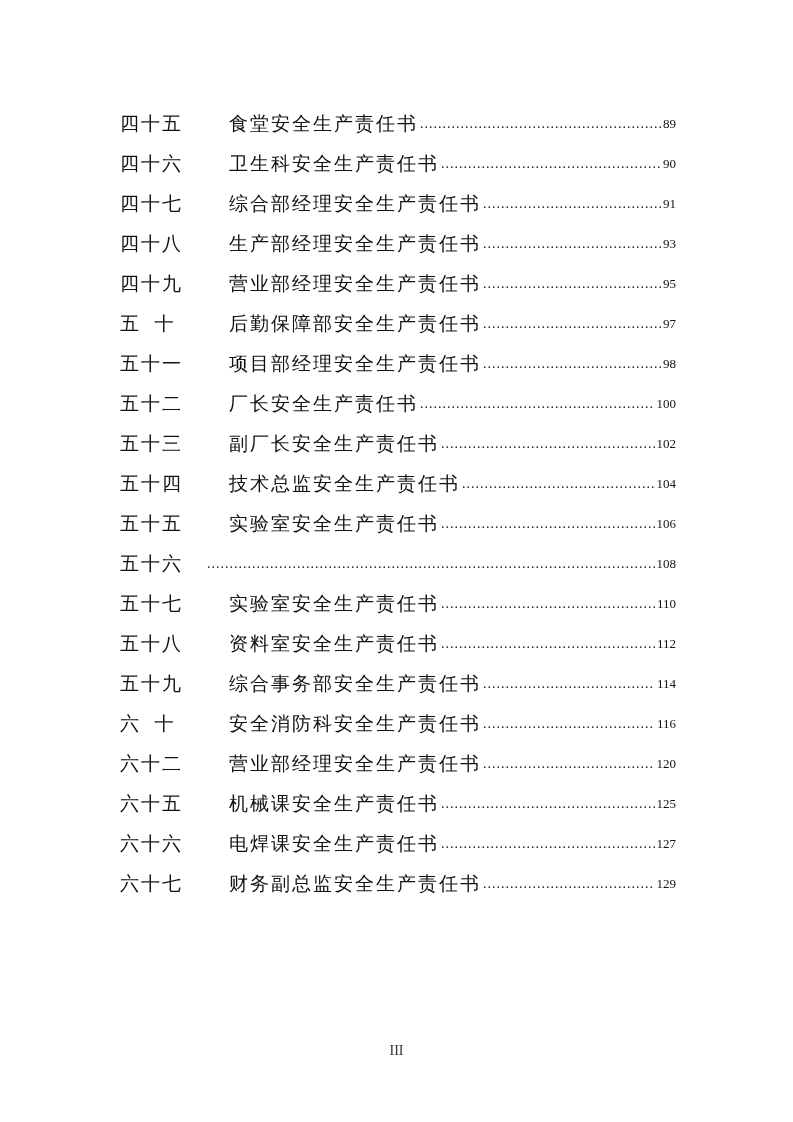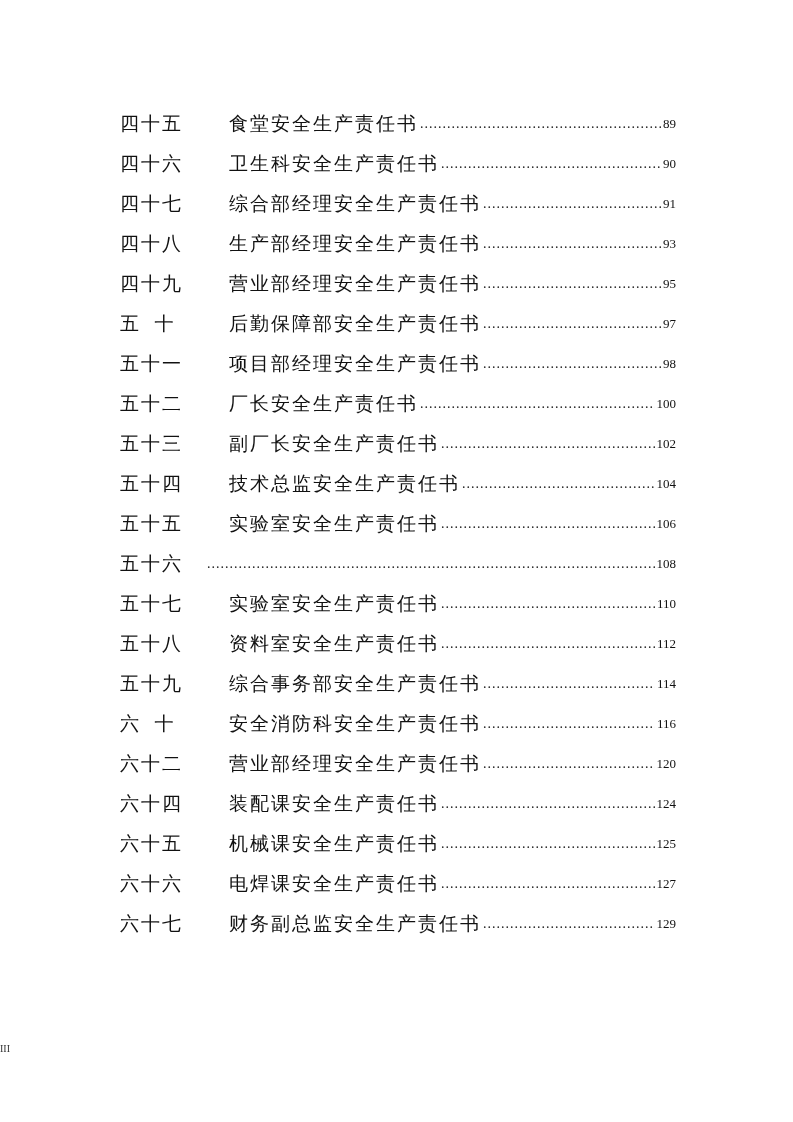--- a/index.html
+++ b/index.html
@@ -5,21 +5,21 @@
   html, body { margin: 0; padding: 0; background: #ffffff; }
   body { width: 793px; height: 1122px; position: relative; overflow: hidden;
          font-family: "Liberation Serif", "DejaVu Serif", serif; color: #111; }
   .toc { position: absolute; left: 120px; top: 104px; width: 556px; }
   .row { display: flex; align-items: center; height: 40px; font-size: 19px; line-height: 40px; }
   .num { width: 85px; flex: none; letter-spacing: 2px; white-space: pre; }
   .title { flex: none; letter-spacing: 2px; white-space: nowrap; margin-left: 24px; }
   .leader { flex: 1 1 auto; overflow: hidden; white-space: nowrap; margin: 0 2px; font-size: 14px; letter-spacing: 1px; color: #222; }
   .leader::before { content: "........................................................................................................................................................................................"; }
   .page { flex: none; font-size: 13px; }
-  .footer { position: absolute; top: 1043px; left: 0; width: 793px; text-align: left; font-size: 10px; color: #333; }
+  .footer { position: absolute; top: 1043px; left: 0; width: 793px; text-align: center; font-size: 14px; color: #333; }
 </style>
 </head>
 <body>
 
 <div class="toc">
   <div class="row">
       <span class="num">四十五</span>
       <span class="title">食堂安全生产责任书</span>
       <span class="leader"></span>
       <span class="page">89</span>
@@ -113,26 +113,20 @@
       <span class="leader"></span>
       <span class="page">116</span>
     </div>
   <div class="row">
       <span class="num">六十二</span>
       <span class="title">营业部经理安全生产责任书</span>
       <span class="leader"></span>
       <span class="page">120</span>
     </div>
   <div class="row">
-      <span class="num">六十四</span>
-      <span class="title">装配课安全生产责任书</span>
-      <span class="leader"></span>
-      <span class="page">124</span>
-    </div>
-  <div class="row">
       <span class="num">六十五</span>
       <span class="title">机械课安全生产责任书</span>
       <span class="leader"></span>
       <span class="page">125</span>
     </div>
   <div class="row">
       <span class="num">六十六</span>
       <span class="title">电焊课安全生产责任书</span>
       <span class="leader"></span>
       <span class="page">127</span>

